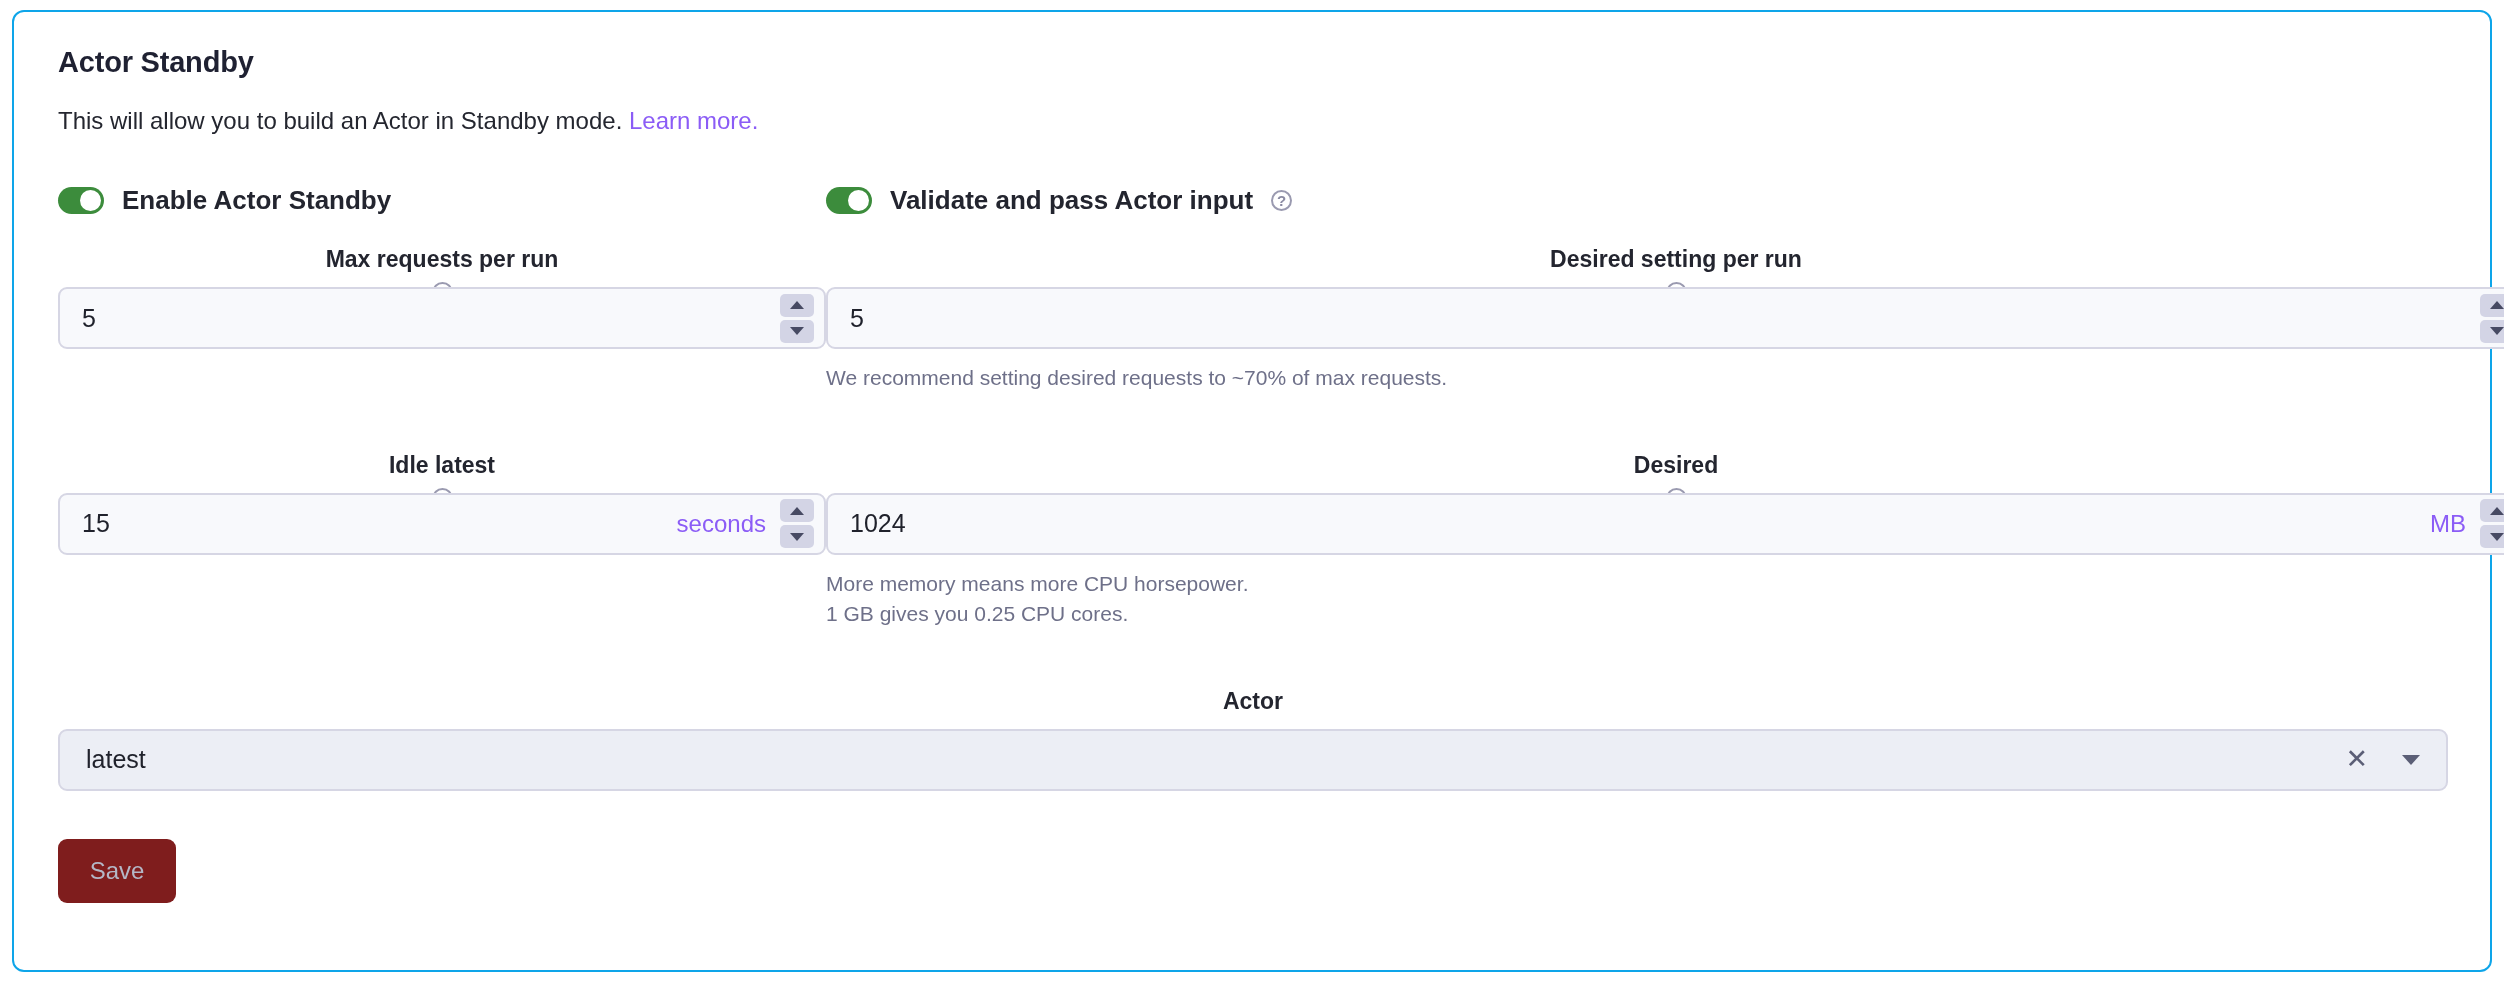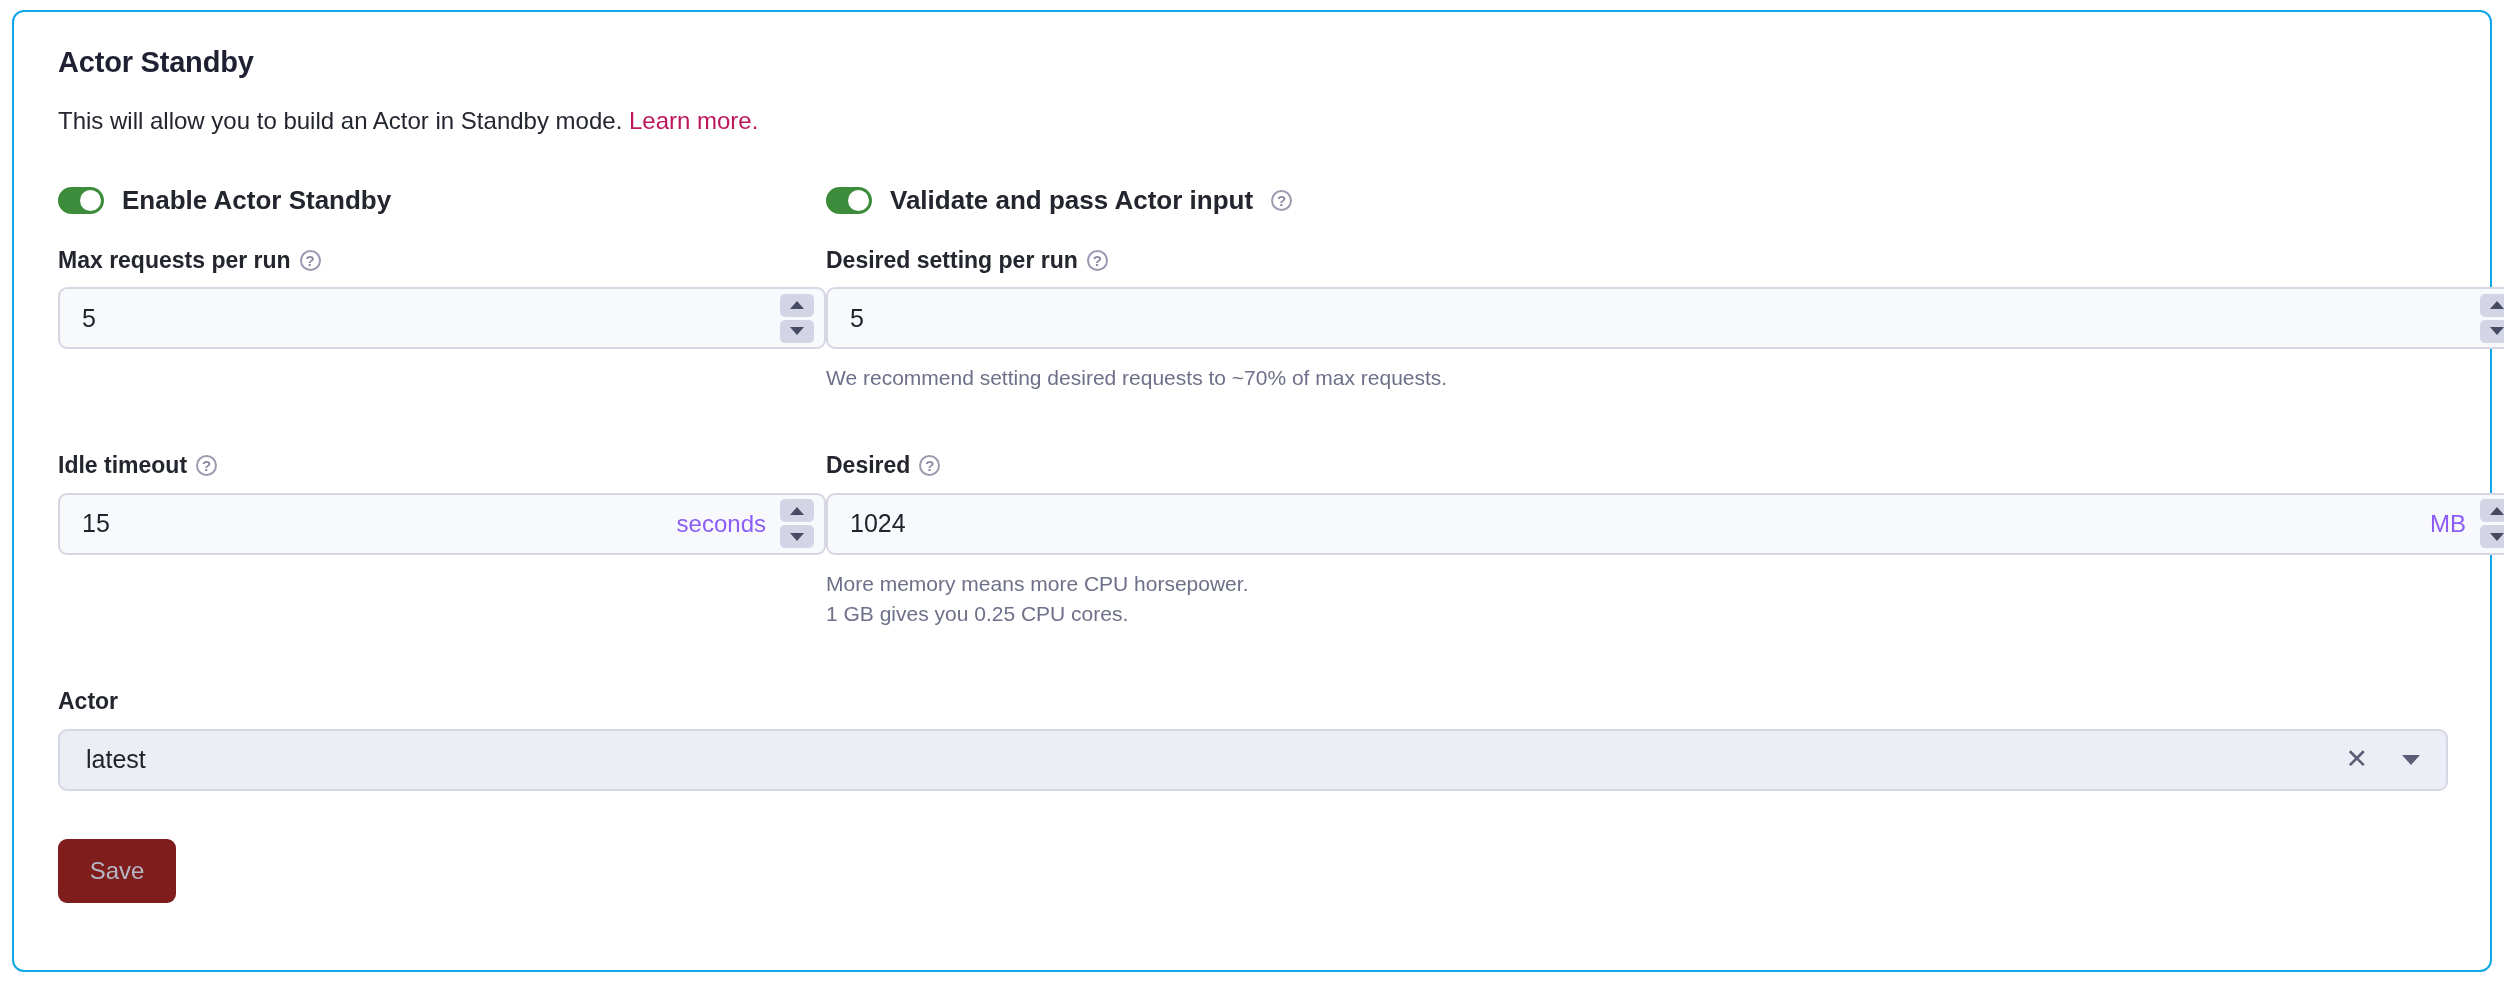--- a/index.html
+++ b/index.html
@@ -30,21 +30,21 @@
     margin: 0 0 26px 0;
   }
 
   .card-desc {
     font-size: 24px;
     color: #24262f;
     margin: 0 0 44px 0;
     line-height: 1.3;
   }
   .card-desc a {
-    color: #be185d;
+    color: #8b5cf6;
     text-decoration: none;
     text-align: center;
   }
 
   .row { display: flex; align-items: flex-start; }
   .left-pane  { width: 768px; flex: 0 0 768px; }
   .right-pane { width: 1700px; flex: 0 0 1700px; }
 
   
   .toggle-row {
@@ -79,20 +79,21 @@
   
   .field-label {
     display: flex;
     align-items: center;
     gap: 9px;
     font-size: 23px;
     font-weight: 700;
     color: #23252f;
     margin-bottom: 13px;
     height: 28px;
+    flex-direction: column;
   }
   .help-icon {
     width: 21px; height: 21px;
     border: 2px solid #9a9ab0;
     border-radius: 50%;
     color: #8a8aa2;
     font-size: 15px;
     line-height: 17px;
     text-align: center;
     font-weight: 700;
@@ -278,21 +279,21 @@
         <div class="helper">We recommend setting desired requests to ~70% of max requests.</div>
       </div>
     </div>
 
     <div class="row-gap"></div>
 
     
     <div class="row">
       <div class="left-pane">
         <div class="field-label">
-          <span>Idle timeout</span>
+          <span>Idle latest</span>
           <span class="help-icon">?</span>
         </div>
         <div class="num-field">
           <input class="num-value" value="15" style="">
           <span class="unit">seconds</span>
           <div class="stepper">
             <div class="step-btn up">
                 <span class="tri"></span>
               </div>
             <div class="step-btn down">

